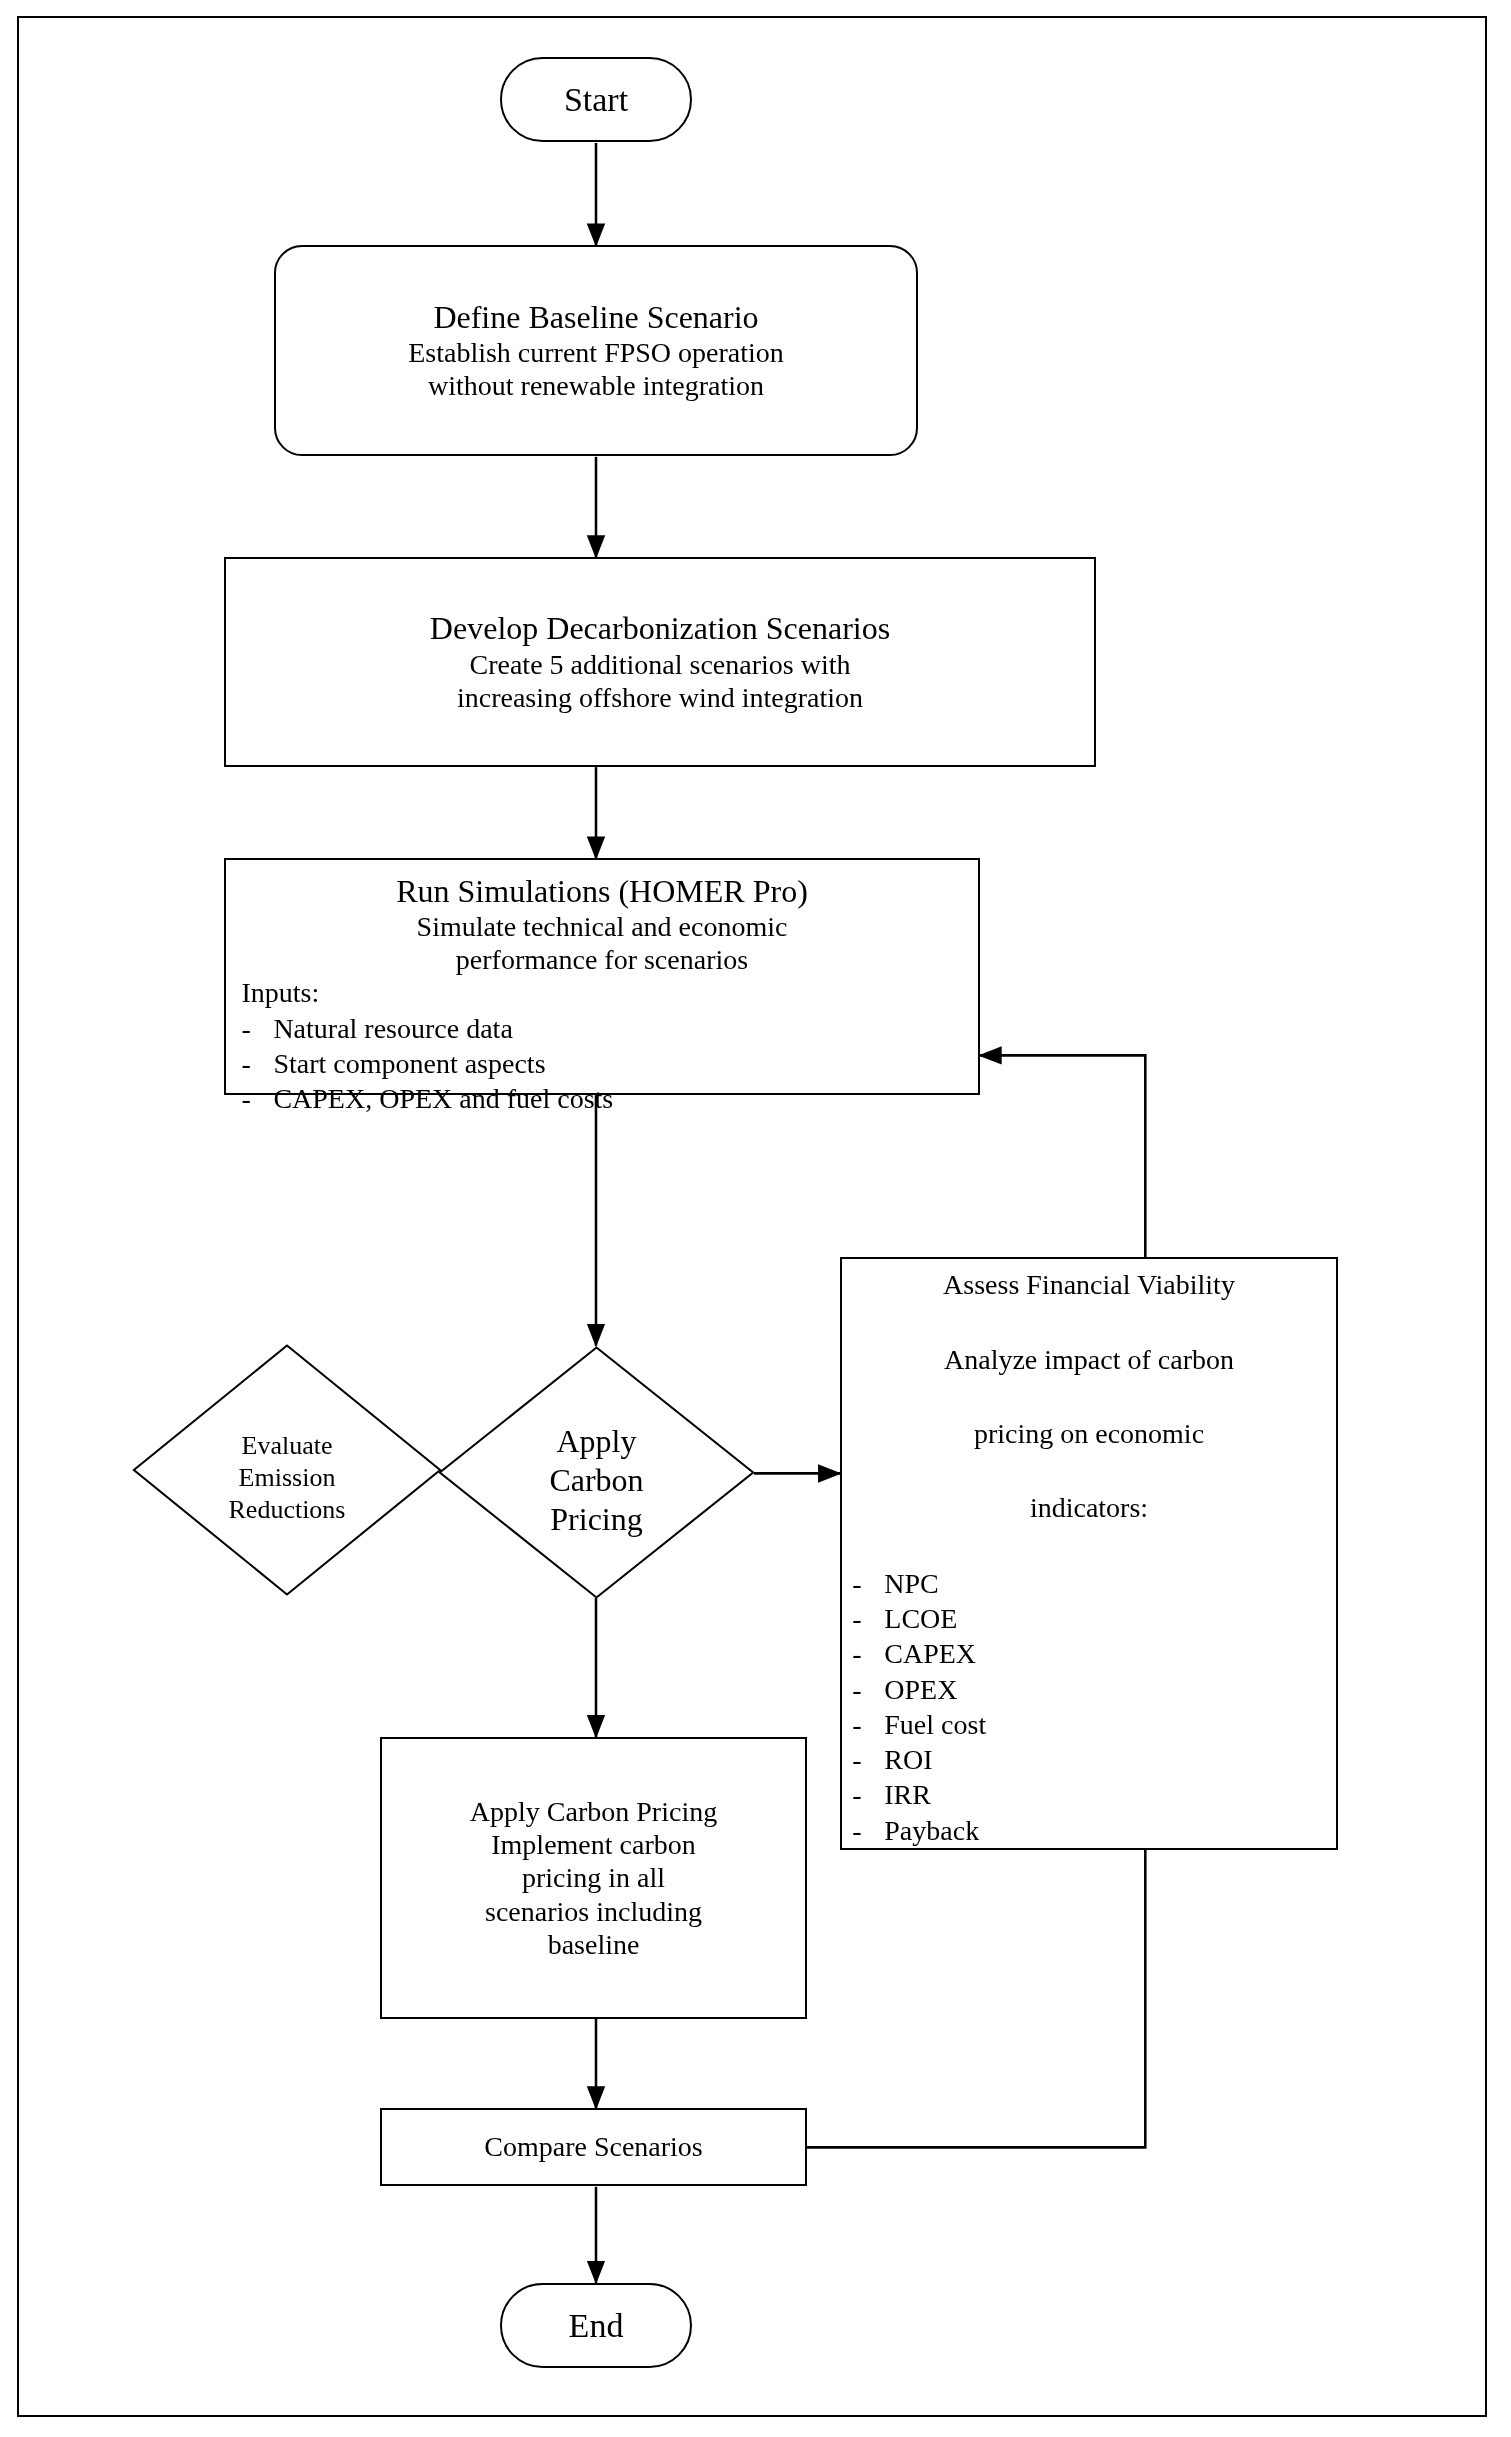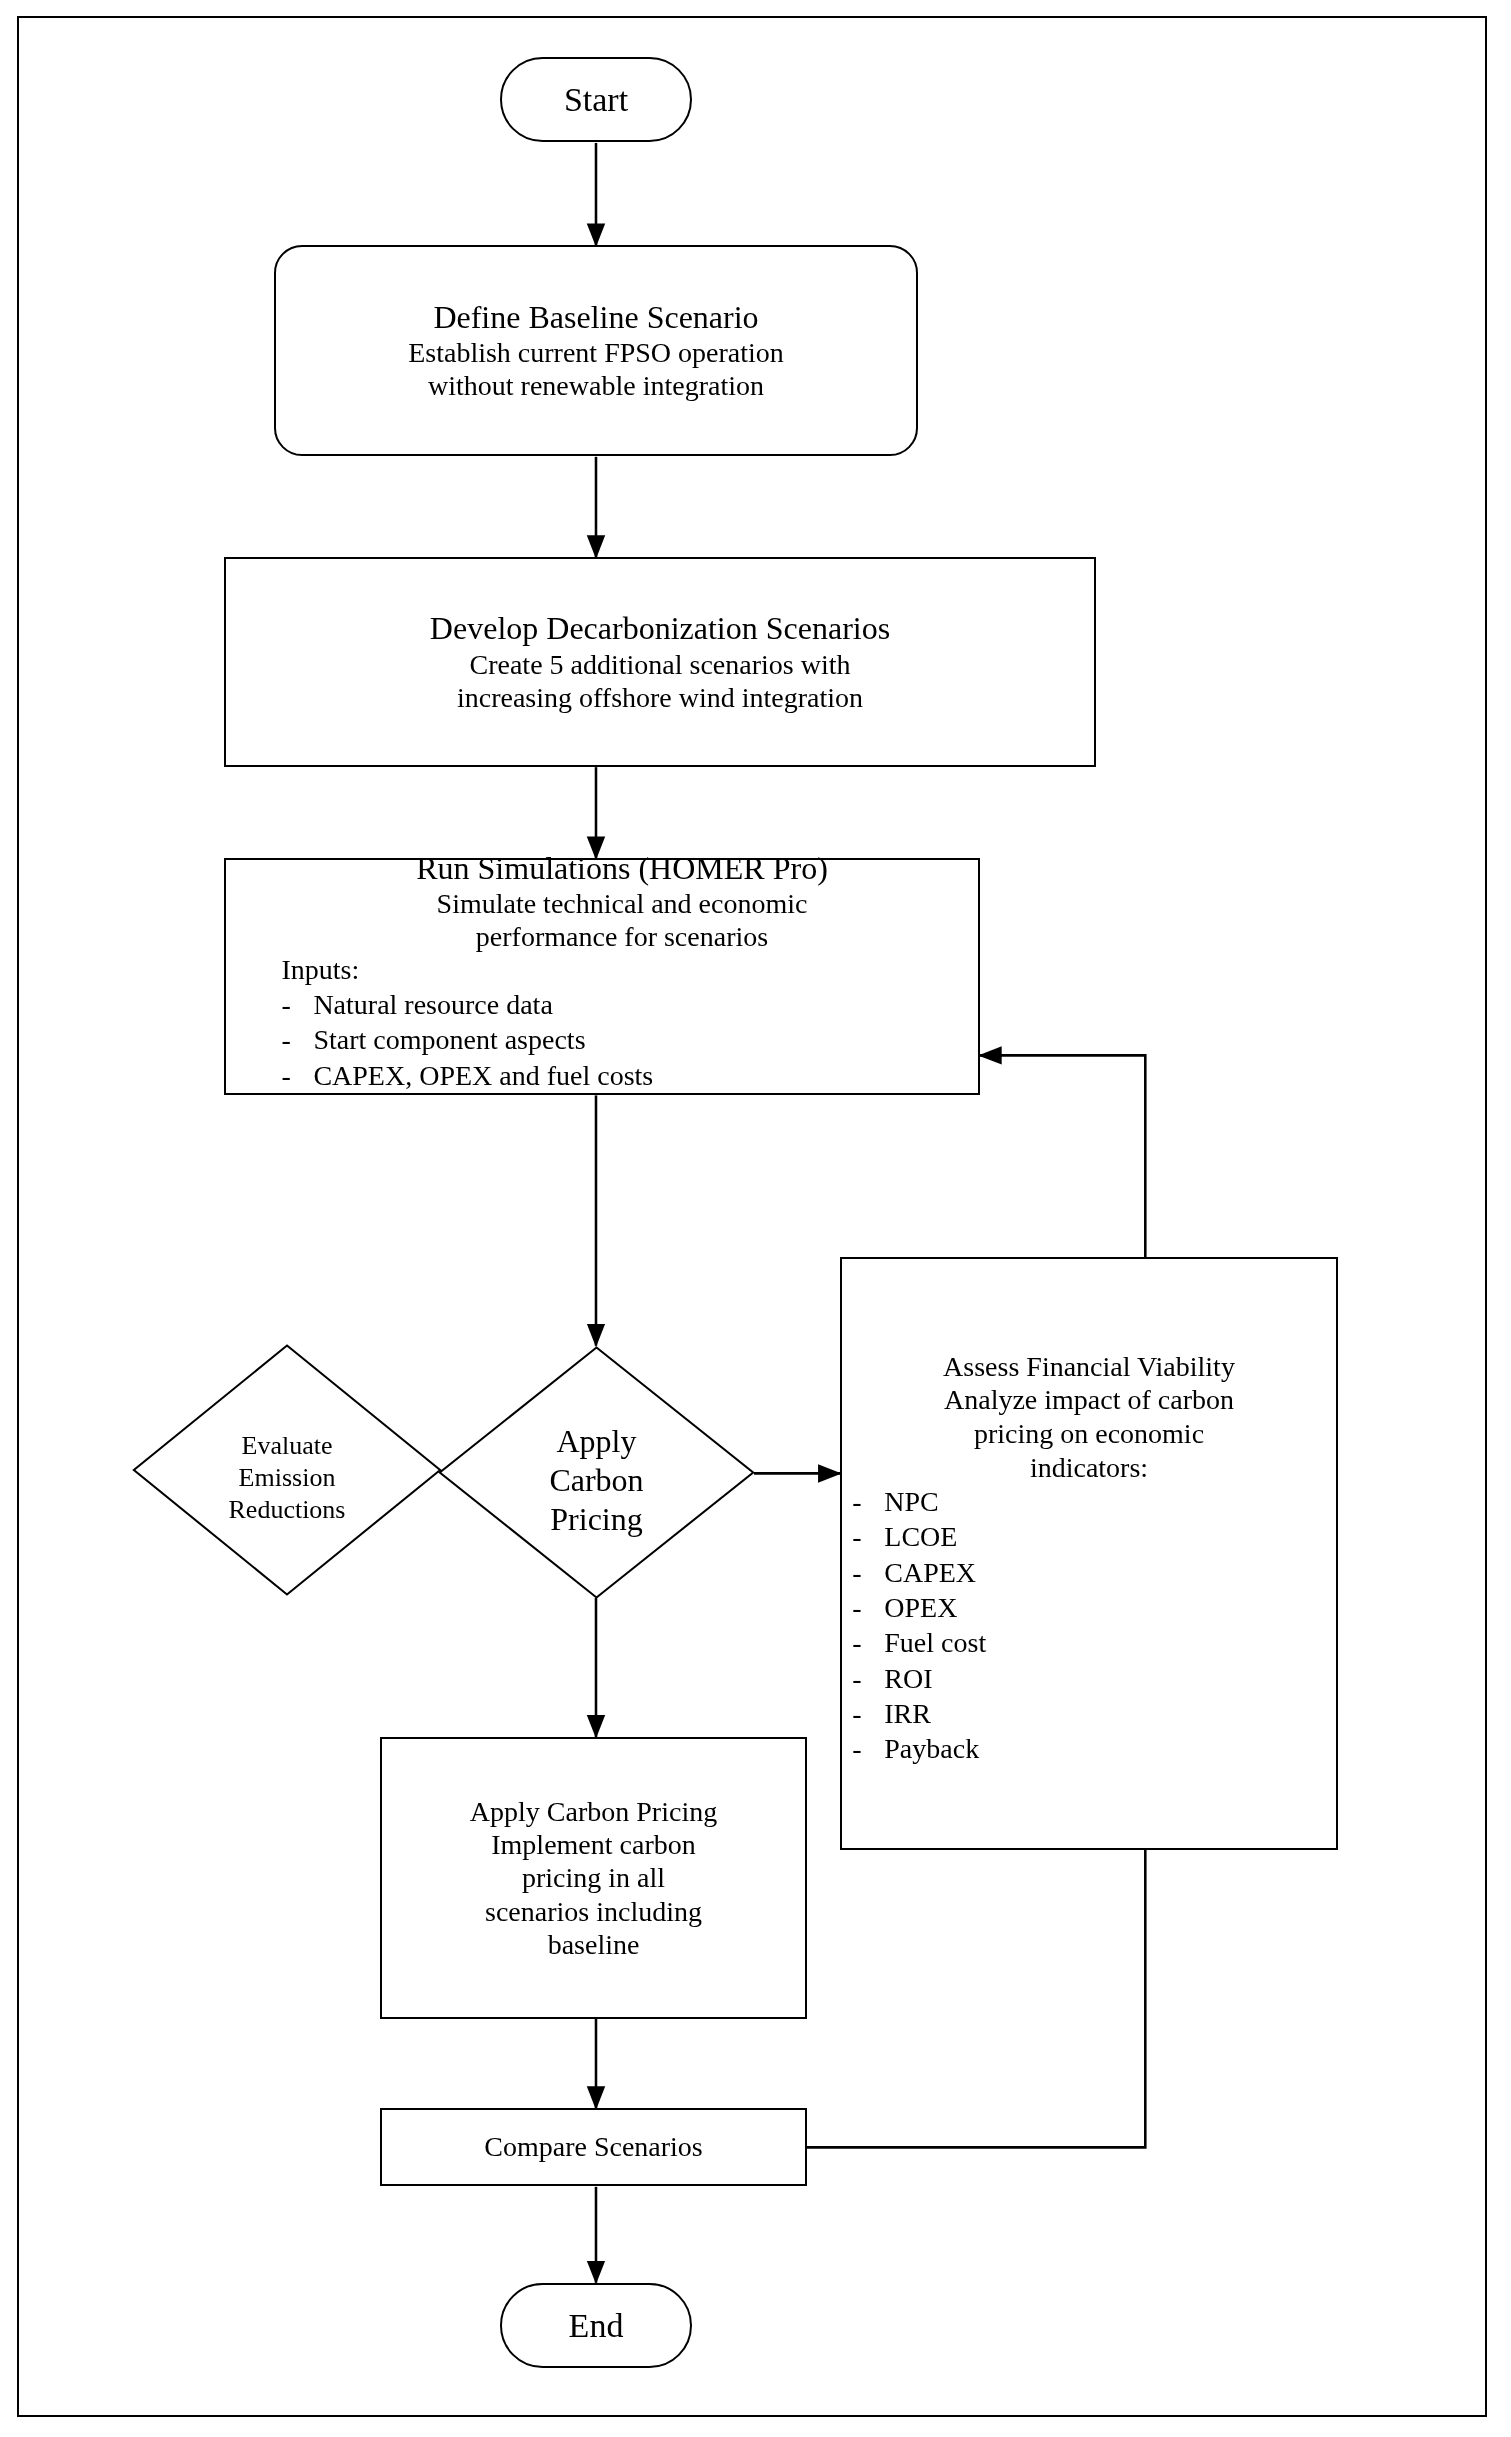--- a/index.html
+++ b/index.html
@@ -125,21 +125,21 @@
   .diamond-label .dl {
     line-height: 1.22;
     white-space: nowrap;
   }
   .dia-small .dl { font-size: 26px; }
   .dia-large .dl { font-size: 32px; }
   .fin-panel {
     border: 2.1px solid #000000;
     display: flex;
     flex-direction: column;
-    justify-content: center;
+    justify-content: space-between;
     align-items: stretch;
     padding-top: 9.2px;
   }
   .fin-panel .fin-head {
     font-size: 28px;
     line-height: 1.2;
     text-align: center;
     padding: 0 7.2px;
   }
 </style>
@@ -189,21 +189,21 @@
   </div>
 
   <div class="node rect-node" style="left:224px; top:557px; width:872px; height:210px;">
     <div class="node-inner">
       <div class="title-line">Develop Decarbonization Scenarios</div>
       <div class="sub-line">Create 5 additional scenarios with</div>
       <div class="sub-line">increasing offshore wind integration</div>
     </div>
   </div>
 
-  <div class="node rect-node" style="left:224px; top:858px; width:756px; height:237px; justify-content:flex-end; padding-top:13.3px;padding-left:40px;">
+  <div class="node rect-node" style="left:224px; top:858px; width:756px; height:237px; justify-content:flex-start; padding-top:13.3px;">
     <div class="node-inner">
       <div class="title-line">Run Simulations (HOMER Pro)</div>
       <div class="sub-line">Simulate technical and economic</div>
       <div class="sub-line">performance for scenarios</div>
       <div class="bullet-head">Inputs:</div>
       <ul class="dash-list">
         <li>
           <span class="dash">-</span>
           <span>Natural resource data</span>
         </li>

